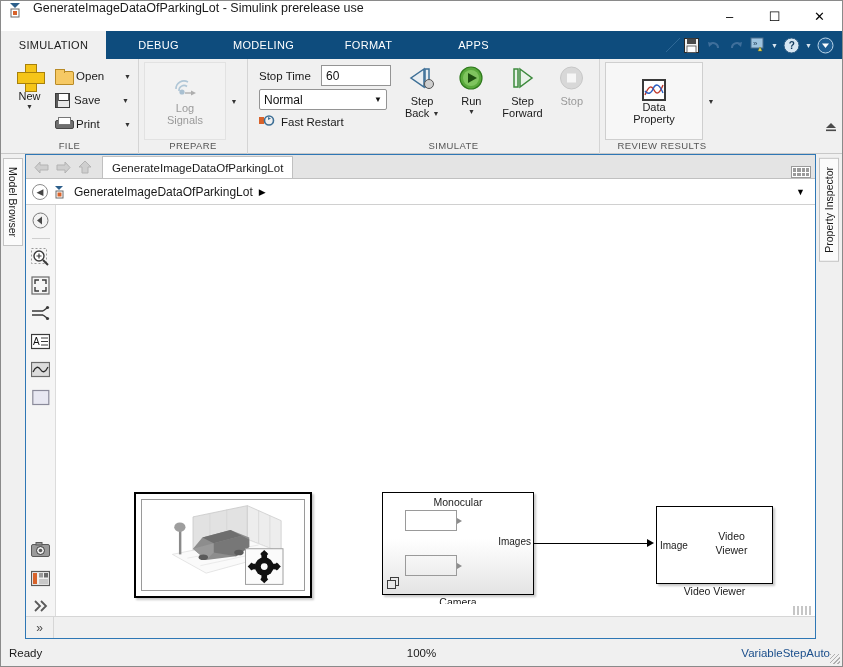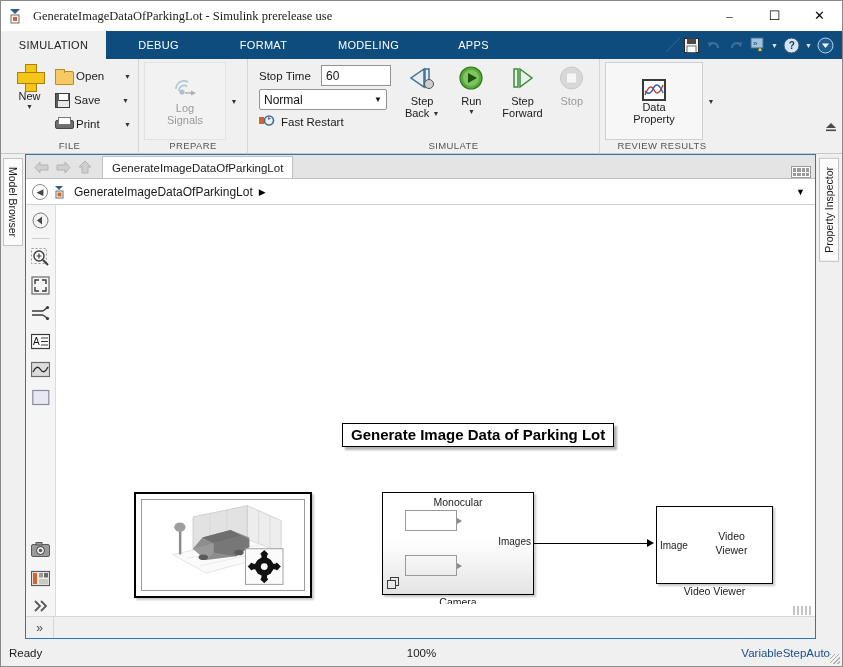--- a/index.html
+++ b/index.html
@@ -15,21 +15,21 @@
     width: 843px; height: 667px;
     background: #f0f0f0;
     border: 1px solid #8a8a8a;
     overflow: hidden;
   }
 
   
   .titlebar {
     position: absolute; top: 0; left: 0; right: 0; height: 30px;
     background: #ffffff;
-    display: flex; align-items: center; font-family: Liberation Serif, serif;
+    display: flex; align-items: flex-start;
   }
   .titlebar-icon {
     width: 18px; height: 18px; margin-left: 7px; margin-right: 7px;
     position: relative; flex: none;
   }
   .titlebar-text {
     font-size: 12.5px; color: #1a1a1a; flex: 1;
     white-space: nowrap; overflow: hidden;
   }
   .win-btns { display: flex; height: 30px; }
@@ -325,22 +325,22 @@
     <div class="win-btns">
       <div class="win-btn">–</div>
       <div class="win-btn">☐</div>
       <div class="win-btn close">✕</div>
     </div>
   </div>
 
   <div class="ribbon-tabs">
     <div class="rtab active">SIMULATION</div>
     <div class="rtab">DEBUG</div>
+    <div class="rtab">MODELING</div>
     <div class="rtab">FORMAT</div>
-    <div class="rtab">MODELING</div>
     <div class="rtab">APPS</div>
 
     <div class="qat">
       <div class="qat-sep"></div>
       <div class="qicon">
         <svg width="15" height="15" viewBox="0 0 15 15">
           <rect x="0.5" y="0.5" width="14" height="14" fill="#f2f2f2" stroke="#2a2a2a"></rect>
           <rect x="3" y="0.5" width="9" height="5.5" fill="#4a4a4a"></rect>
           <rect x="3" y="8" width="9" height="6.5" fill="#fff" stroke="#4a4a4a" stroke-width=".8"></rect>
         </svg>
@@ -655,21 +655,20 @@
           </span>
           <span class="tt-ico">
             <svg width="18" height="16" viewBox="0 0 18 16">
               <path d="M3 3l5 5-5 5M9 3l5 5-5 5" fill="none" stroke="#5a5a5a" stroke-width="1.8"></path>
             </svg>
           </span>
         </div>
 
         <div class="canvas">
 
-          <div class="annot-title" style="left:286px; top:218px;">Generate Image Data of Parking Lot</div>
 
           <div class="blk blk-box" style="left:78px; top:287px; width:178px; height:106px; border-width:2.4px; padding:5px;">
             <div style="position:absolute;inset:5px;border:1px solid #9a9a9a;background:#fff;overflow:hidden;">
               <svg width="100%" height="100%" viewBox="0 0 168 96" preserveAspectRatio="xMidYMid meet">
 
                 <polygon points="52,18 110,6 110,42 52,54" fill="#e2e2e2" stroke="#c4c4c4" stroke-width="0.8"></polygon>
                 <polygon points="110,6 146,22 146,56 110,42" fill="#ededed" stroke="#c9c9c9" stroke-width="0.8"></polygon>
                 <path d="M70,14 v36 M88,10 v36 M122,11 v36 M134,17 v36" stroke="#d2d2d2" stroke-width="0.7"></path>
 
                 <polygon points="30,58 110,42 146,56 66,78" fill="#fafafa" stroke="#dddddd" stroke-width="0.8"></polygon>

